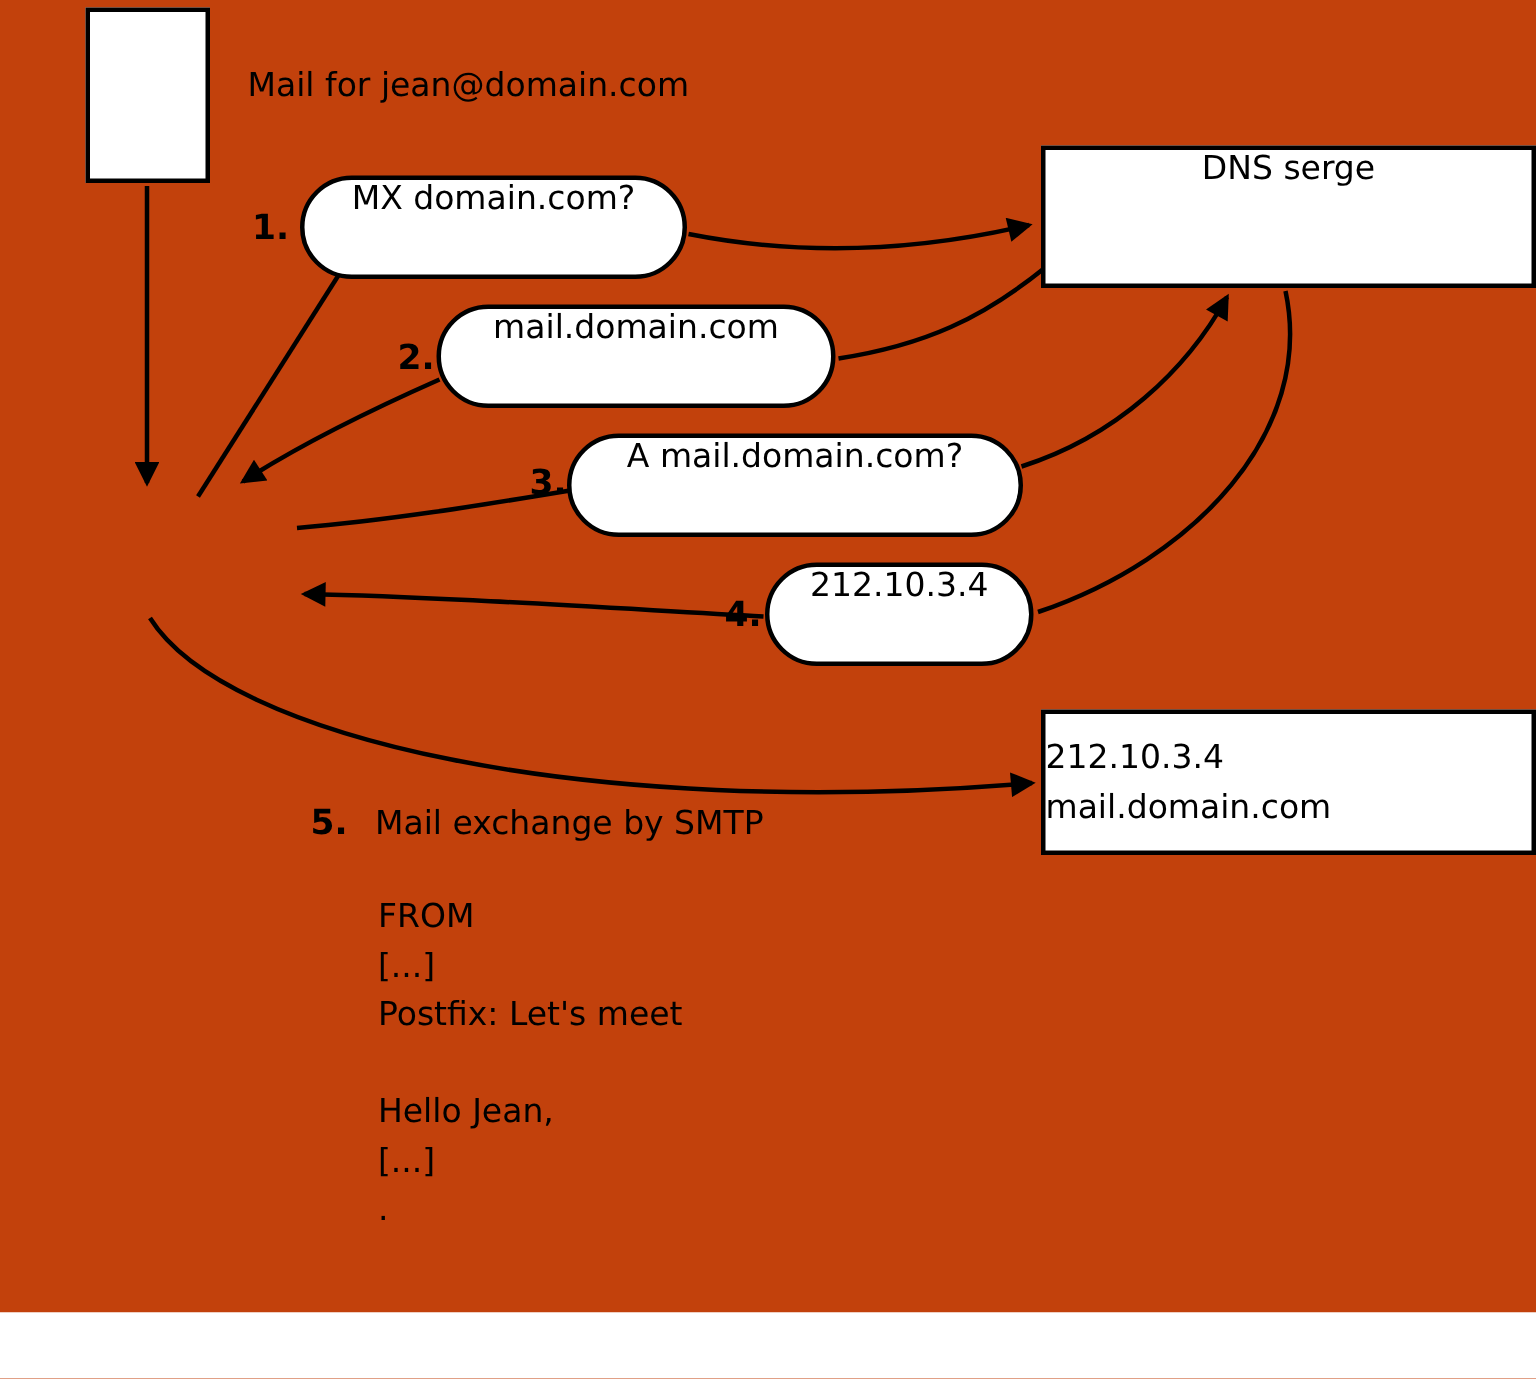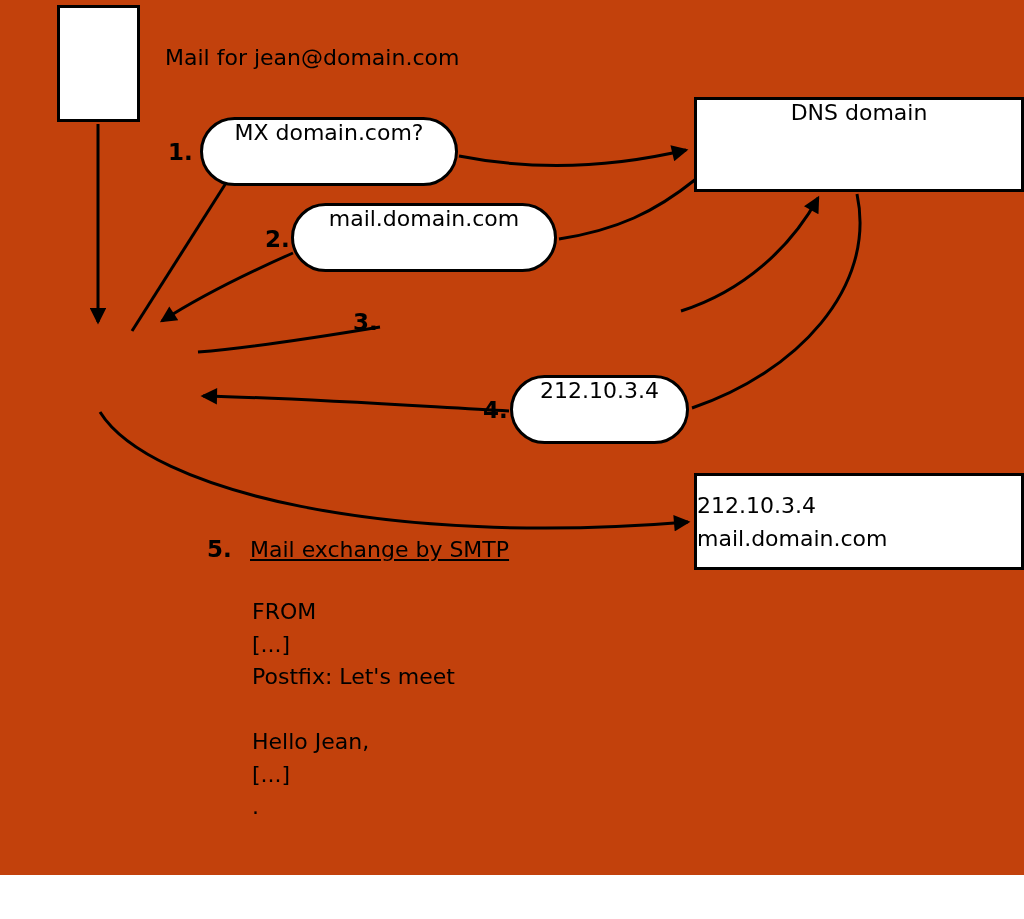--- a/index.html
+++ b/index.html
@@ -88,45 +88,48 @@
     <path class="conn" d="M 857 194 C 877 288, 796 373, 692 408"></path>
     <path class="conn" d="M 509 411 C 400 405, 296 398, 203 396" marker-end="url(#ah)"></path>
     <path class="conn" d="M 100 412 C 150 492, 390 547, 688 522" marker-end="url(#ah)"></path>
   </svg>
 
   <div class="box" style="left:57px; top:5px; width:83px; height:117px;"></div>
   <div class="flabel" style="left:165px; top:45px;">Mail for jean@domain.com</div>
 
 
   <div class="box" style="left:694px; top:97px; width:330px; height:95px;">
-    <span>DNS domain</span>
+    <span>DNS serge</span>
   </div>
 
   <div class="box two-line" style="left:694px; top:473px; width:330px; height:97px;">
     <span>212.10.3.4</span>
     <span>mail.domain.com</span>
   </div>
 
   <div class="box pill" style="left:200px; top:117px; width:258px; height:69px;">
     <span>MX domain.com?</span>
   </div>
   <div class="box pill" style="left:291px; top:203px; width:266px; height:69px;">
     <span>mail.domain.com</span>
   </div>
+  <div class="box pill" style="left:378px; top:289px; width:304px; height:69px;">
+    <span>A mail.domain.com?</span>
+  </div>
   <div class="box pill" style="left:510px; top:375px; width:179px; height:69px;">
     <span>212.10.3.4</span>
   </div>
 
   <div class="num" style="left:168px; top:139px;">1.</div>
   <div class="num" style="left:265px; top:226px;">2.</div>
   <div class="num" style="left:353px; top:309px;">3.</div>
   <div class="num" style="left:483px; top:397px;">4.</div>
 
   <div class="num" style="left:207px; top:536px;">5.</div>
-  <div class="flabel" style="left:250px; top:537px;text-decoration:underline;">Mail exchange by SMTP</div>
+  <div class="flabel" style="left:250px; top:537px;">Mail exchange by SMTP</div>
 
   <div class="smtp-block">
     <div class="smtp-line">FROM</div>
     <div class="smtp-line">[...]</div>
     <div class="smtp-line">Postfix: Let's meet</div>
     <div class="smtp-line"></div>
     <div class="smtp-line">Hello Jean,</div>
     <div class="smtp-line">[...]</div>
     <div class="smtp-line">.</div>
   </div>

